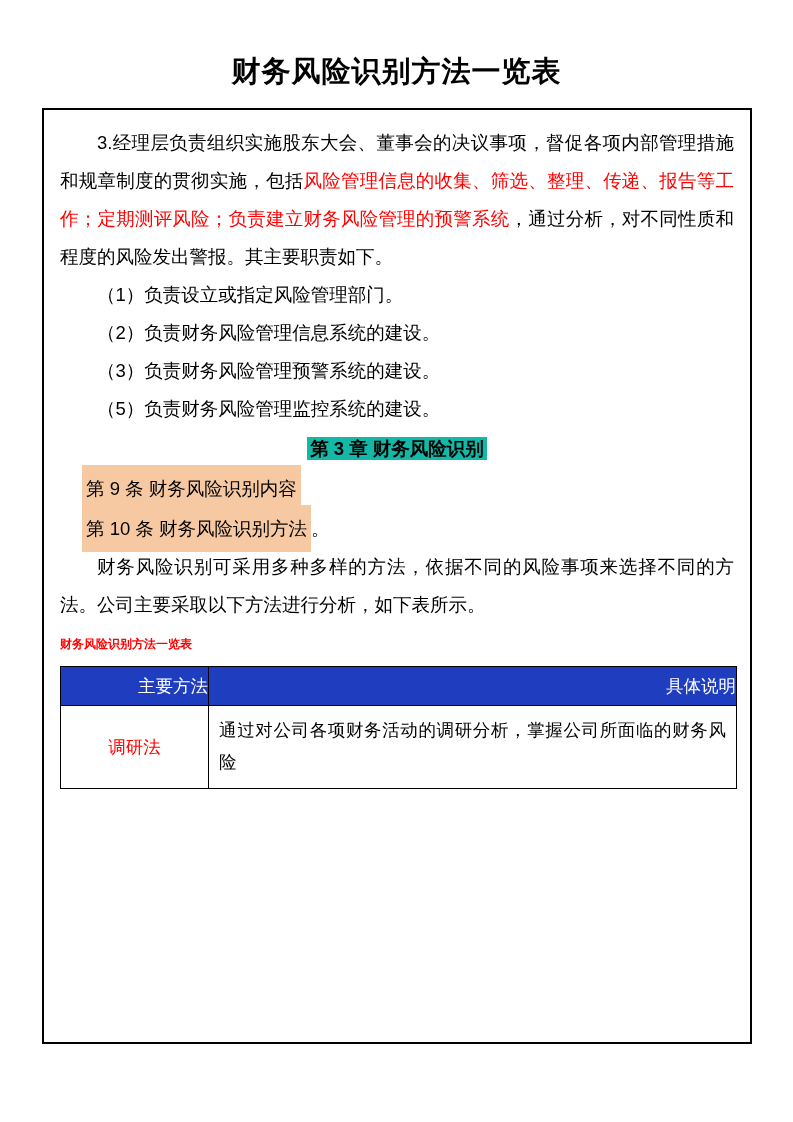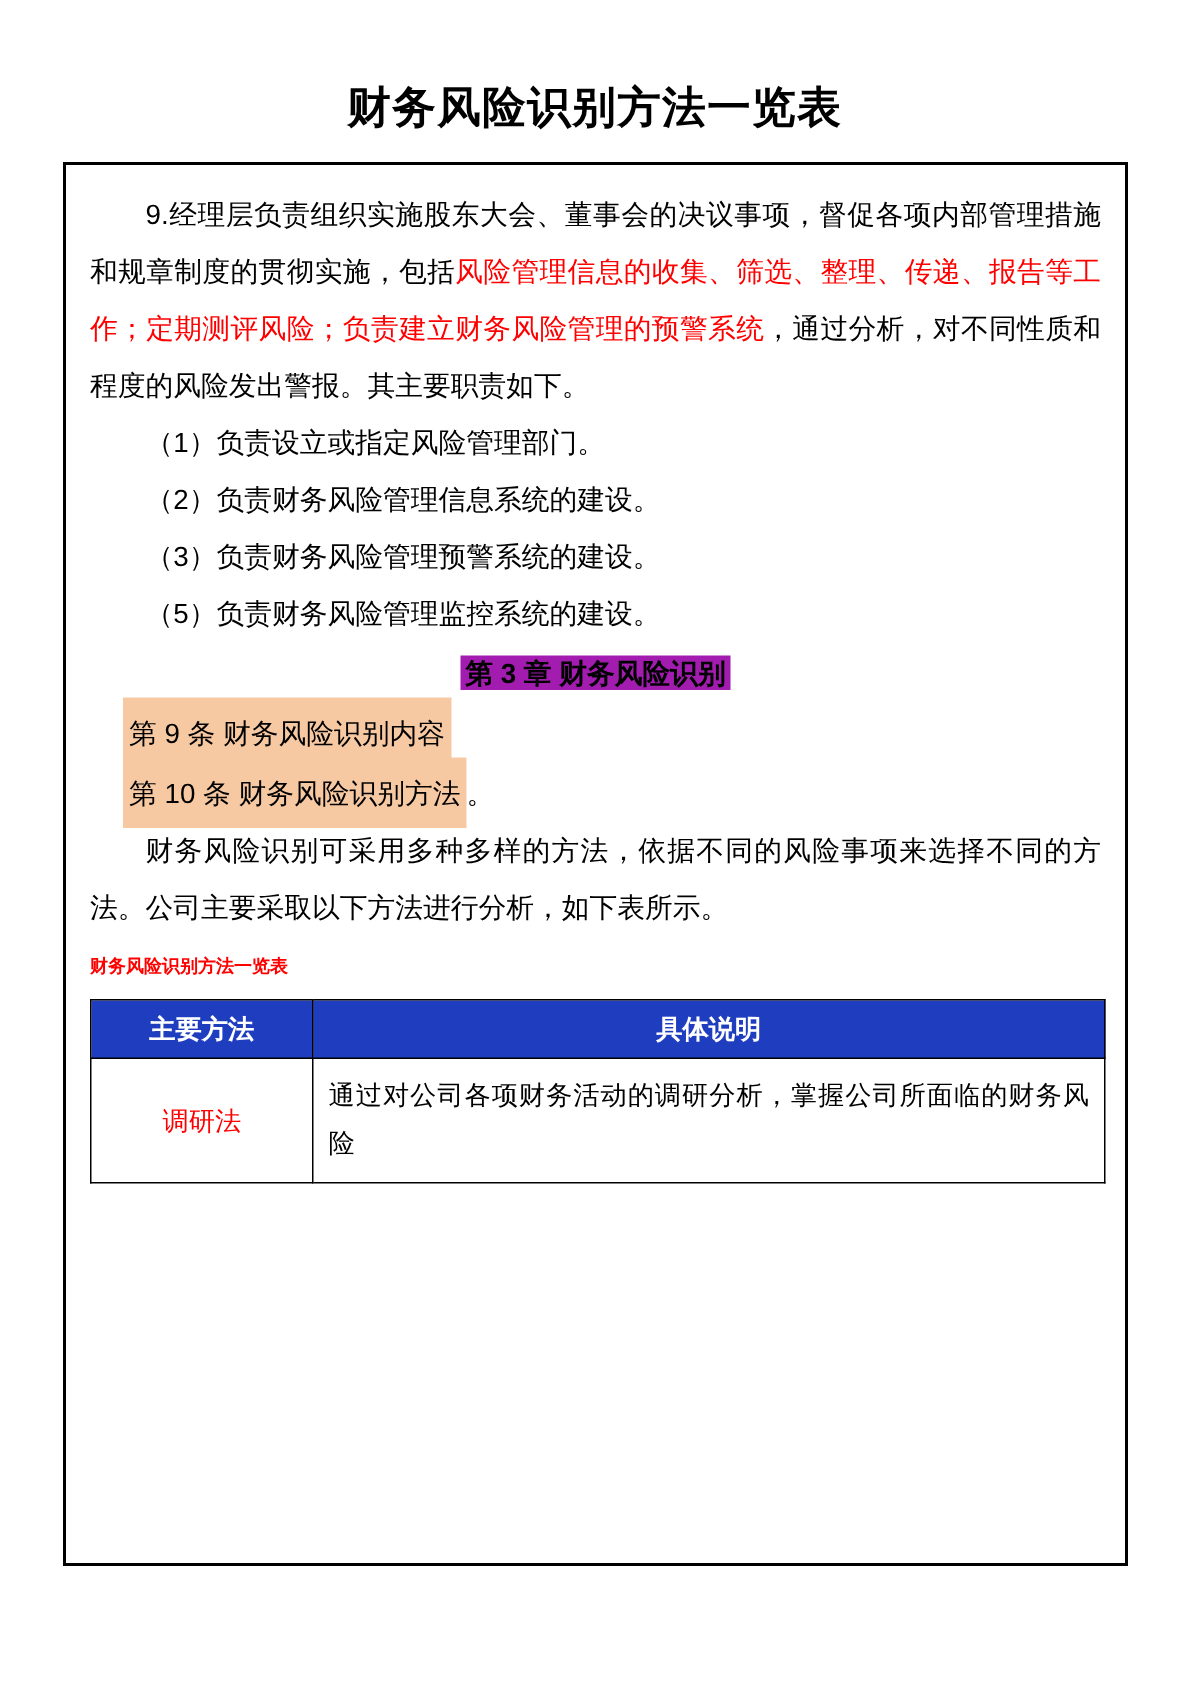--- a/index.html
+++ b/index.html
@@ -48,21 +48,21 @@
     line-height: 38px;
     text-align: justify;
   }
   .indent {
     text-indent: 37px;
   }
   .red {
     color: #ff0000;
   }
   .hl-yellow {
-    background: #a21caf;
+    background: #14b8a6;
     font-weight: bold;
     padding: 1px 3px;
   }
   .hl-orange {
     background: #f7c9a3;
     padding: 13px 4px;
   }
   .chapter-line {
     text-align: center;
     margin-top: 2px;
@@ -88,22 +88,22 @@
   table.method-table th,
   table.method-table td {
     border: 1px solid #000000;
     font-size: 17.5px;
     line-height: 32px;
     vertical-align: top;
   }
   table.method-table thead th {
     background: #1f3dbf;
     color: #ffffff;
-    font-weight: bold;
-    text-align: center;
+    font-weight: normal;
+    text-align: right;
     height: 38px;
     line-height: 38px;
     padding: 0;
     vertical-align: middle;
   }
   table.method-table th.col-method {
     width: 147px;
   }
   table.method-table td.cell-method {
     color: #ff0000;
@@ -119,21 +119,21 @@
 </head>
 <body>
 
 <div class="page">
 
   <h1 class="doc-title">财务风险识别方法一览表</h1>
 
   <div class="content-frame">
     <div class="inner">
 
-      <p class="indent"><span>9.经理层负责组织实施股东大会、董事会的决议事项，督促各项内部管理措施和规章制度的贯彻实施，包括</span><span class="red">风险管理信息的收集、筛选、整理、传递、报告等工作；定期测评风险；负责建立财务风险管理的预警系统</span><span>，通过分析，对不同性质和程度的风险发出警报。其主要职责如下。</span></p>
+      <p class="indent"><span>3.经理层负责组织实施股东大会、董事会的决议事项，督促各项内部管理措施和规章制度的贯彻实施，包括</span><span class="red">风险管理信息的收集、筛选、整理、传递、报告等工作；定期测评风险；负责建立财务风险管理的预警系统</span><span>，通过分析，对不同性质和程度的风险发出警报。其主要职责如下。</span></p>
 
       <p class="indent">（1）负责设立或指定风险管理部门。</p>
       <p class="indent">（2）负责财务风险管理信息系统的建设。</p>
       <p class="indent">（3）负责财务风险管理预警系统的建设。</p>
       <p class="indent">（5）负责财务风险管理监控系统的建设。</p>
 
       <p class="chapter-line"><span class="hl-yellow">第 3 章 财务风险识别</span></p>
 
       <p class="clause-line"><span class="hl-orange">第 9 条 财务风险识别内容</span></p>
 

